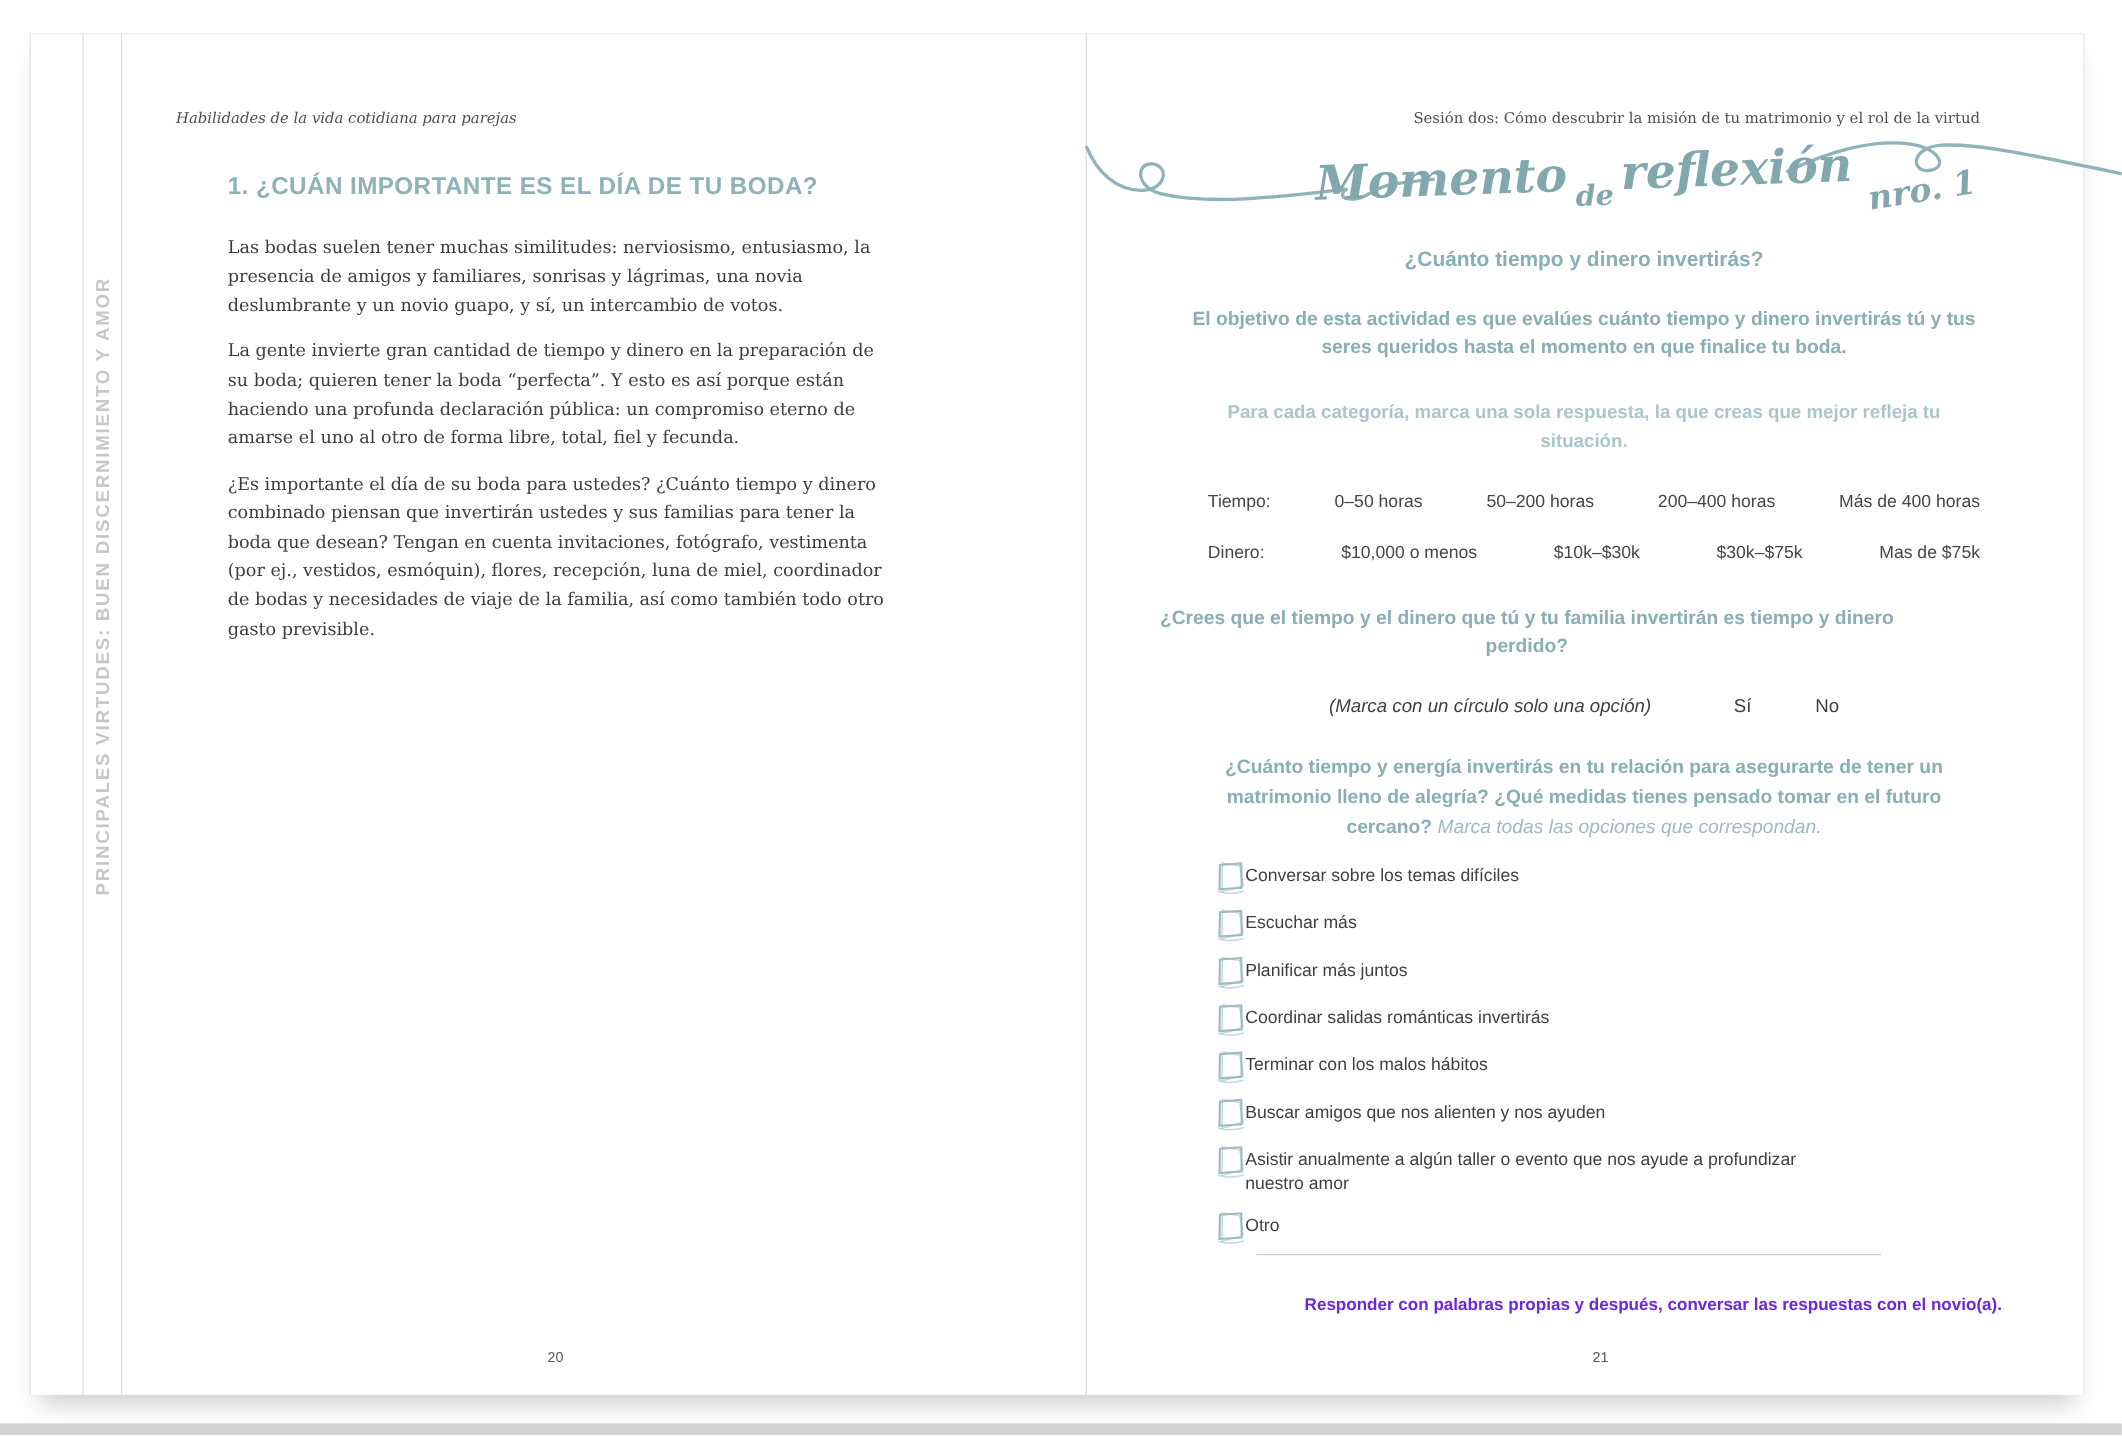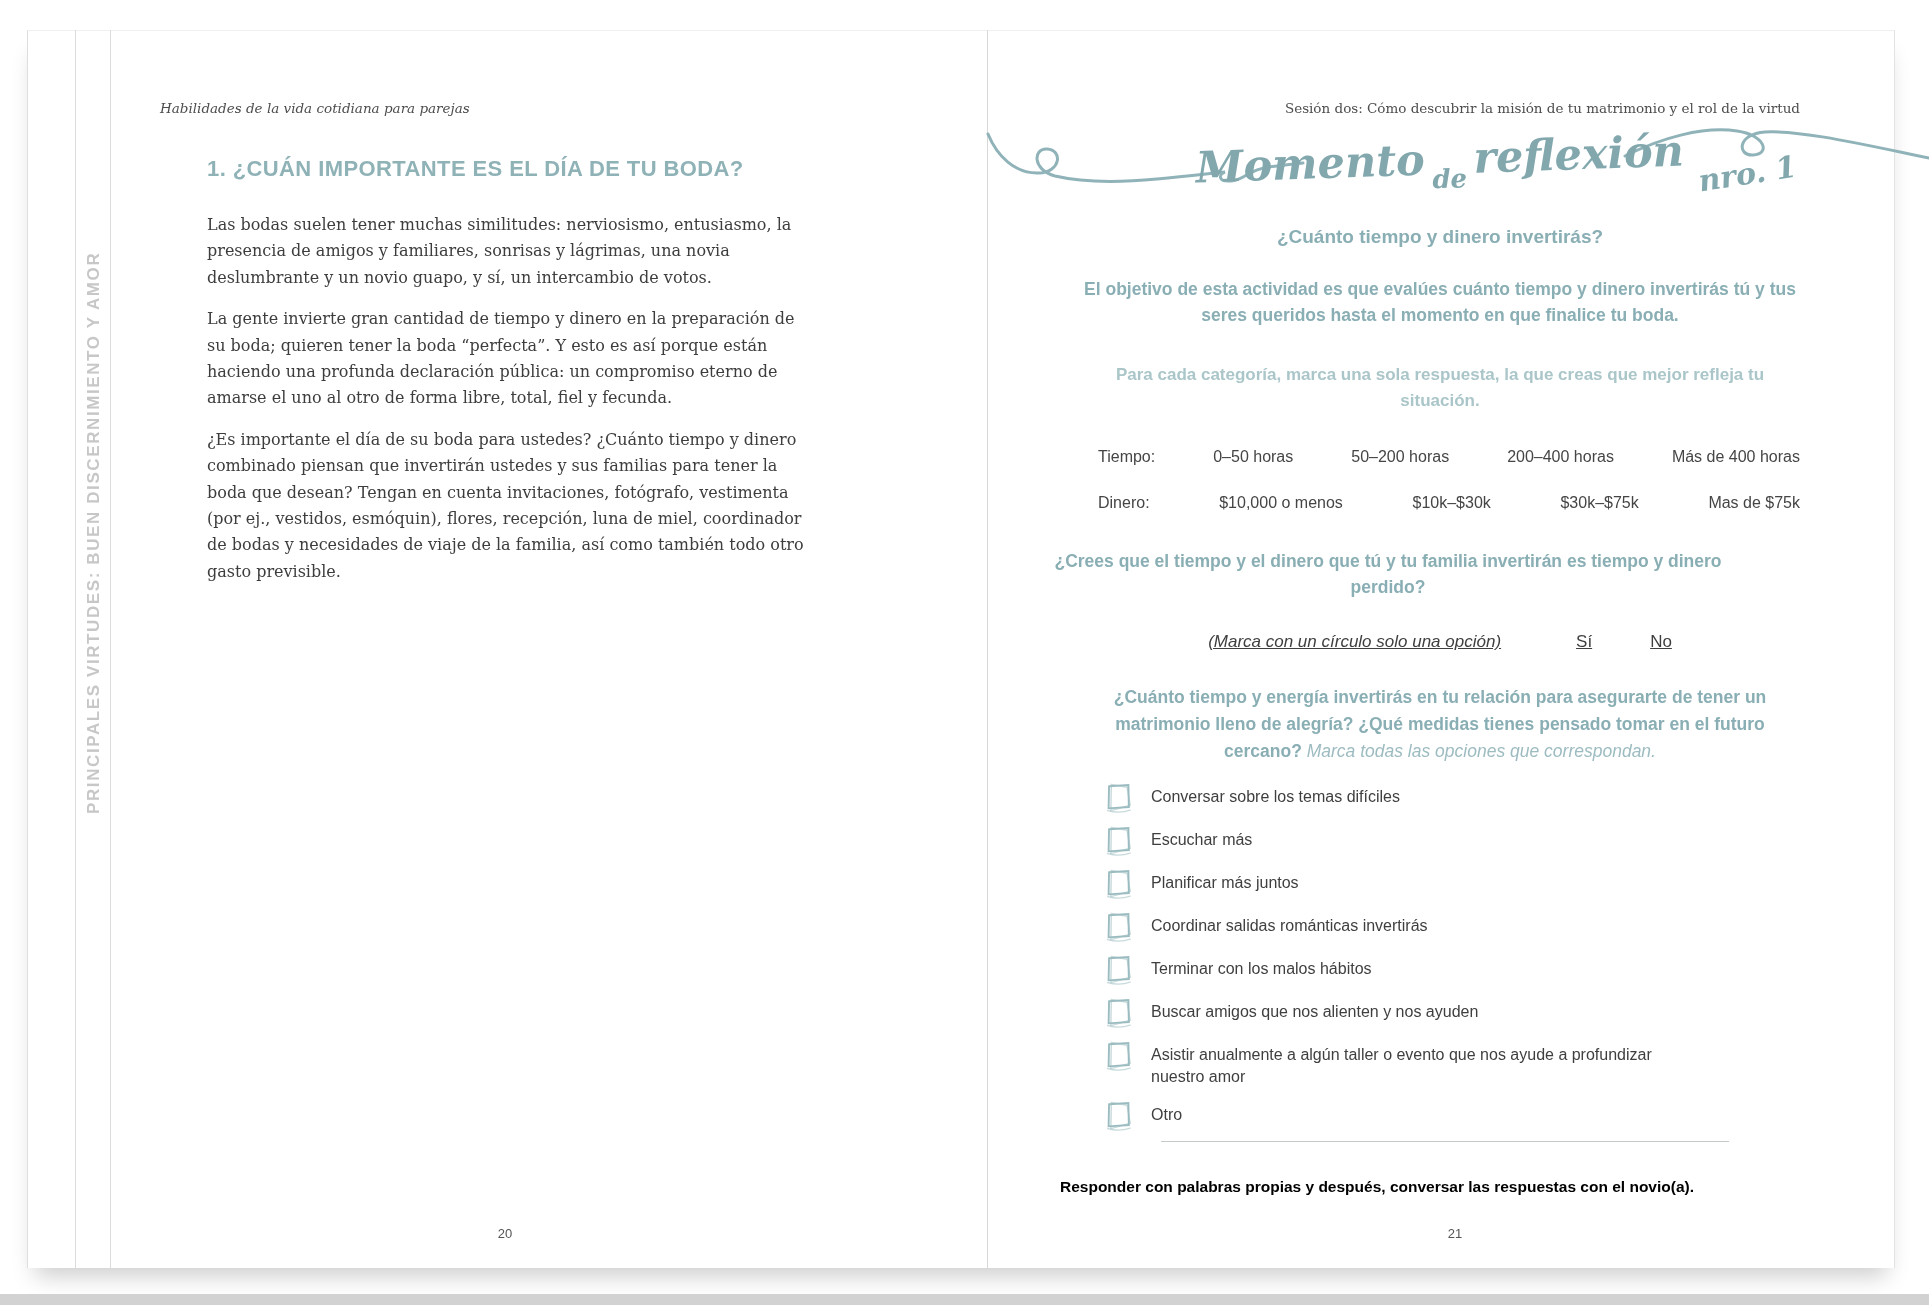--- a/index.html
+++ b/index.html
@@ -84,46 +84,46 @@
   }
   .rp-time { top:448px; }
   .rp-money { top:494px; }
   .rp-q1 {
     position:absolute; left:1048px; top:548px; width:680px; text-align:center;
     font:700 17.5px/1.5 "Liberation Sans", sans-serif; color:#89aeb4;
   }
   .rp-circle-row {
     position:absolute; left:1100px; top:632px; width:680px;
     display:flex; justify-content:center; align-items:baseline;
-    font:17px "Liberation Sans", sans-serif; color:#3f3f3f;text-decoration:underline;
+    font:17px "Liberation Sans", sans-serif; color:#3f3f3f;
   }
   .circle-inst { font-style:italic; }
   .yn-si { margin-left:75px; }
   .yn-no { margin-left:58px; }
   .rp-q2 {
     position:absolute; left:1082px; top:684px; width:716px; text-align:center;
     font:700 17.5px/1.55 "Liberation Sans", sans-serif; color:#89aeb4;
   }
   .q2-note { font-style:italic; font-weight:400; color:#9dbcc1; }
   .checklist { position:absolute; left:1105px; top:782px; width:700px; }
-  .check-item { display:flex; gap:19px; align-items:flex-start; margin-bottom:11px; min-height:32px; }
+  .check-item { display:flex; align-items:flex-start; margin-bottom:11px; min-height:32px; }
   .checkbox { width:27px; height:32px; flex:0 0 auto; }
   .checkbox path { fill:none; stroke:#9bbcc0; stroke-width:2.1; stroke-linecap:round; }
   .checkbox .ghost { opacity:0.55; stroke-width:1.6; }
   .check-label {
     font:16px/1.4 "Liberation Sans", sans-serif; color:#3f3f3f;
     padding-top:4px; max-width:558px;
   }
   .otro-line {
     display:inline-block; width:568px; height:3px; margin-left:10px;
     border-bottom:1.5px solid #c4c9cb; vertical-align:baseline;
   }
   .rp-footer {
-    position:absolute; left:1060px; top:1178px; width:760px; text-align:left;
-    font:700 15.5px "Liberation Sans", sans-serif; color:#000000;
+    position:absolute; left:1060px; top:1178px; width:760px; text-align:right;
+    font:700 15.5px "Liberation Sans", sans-serif; color:#6d28d9;
   }
 </style>
 </head>
 <body>
 
 <div class="viewport">
   <div class="book"></div>
   <div class="edge edge-1"></div>
   <div class="edge edge-2"></div>
   <div class="spine"></div>

